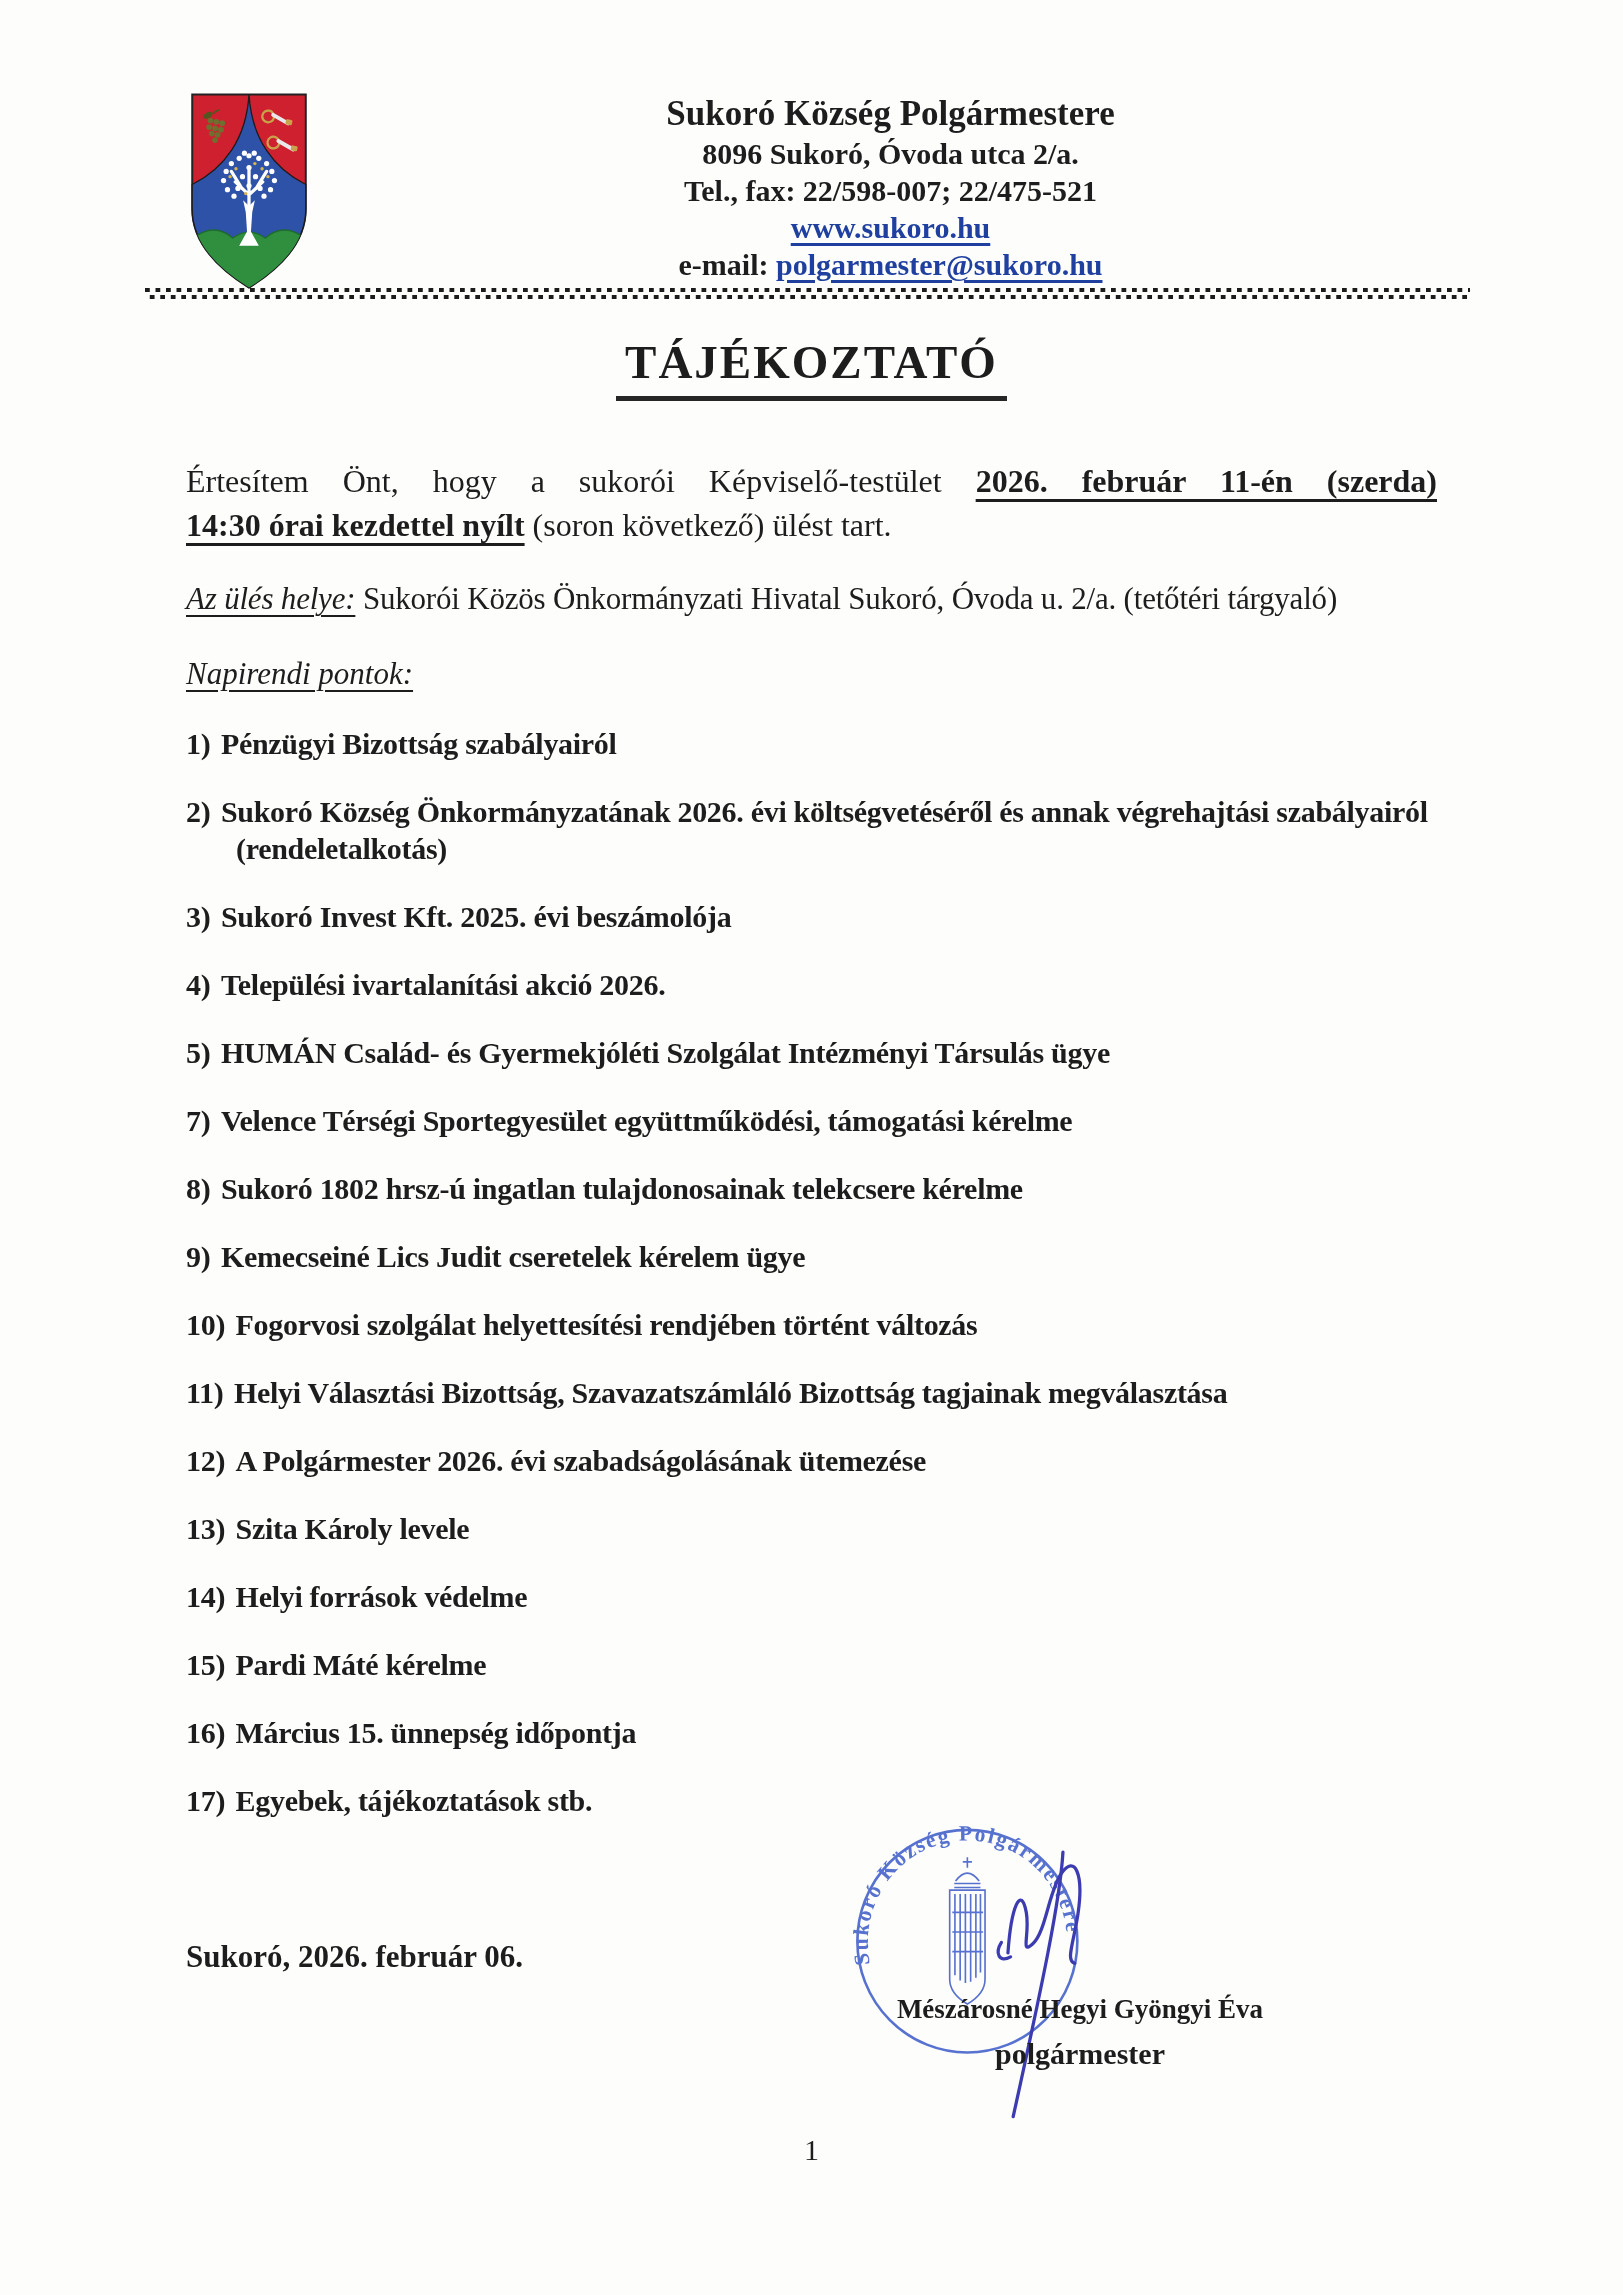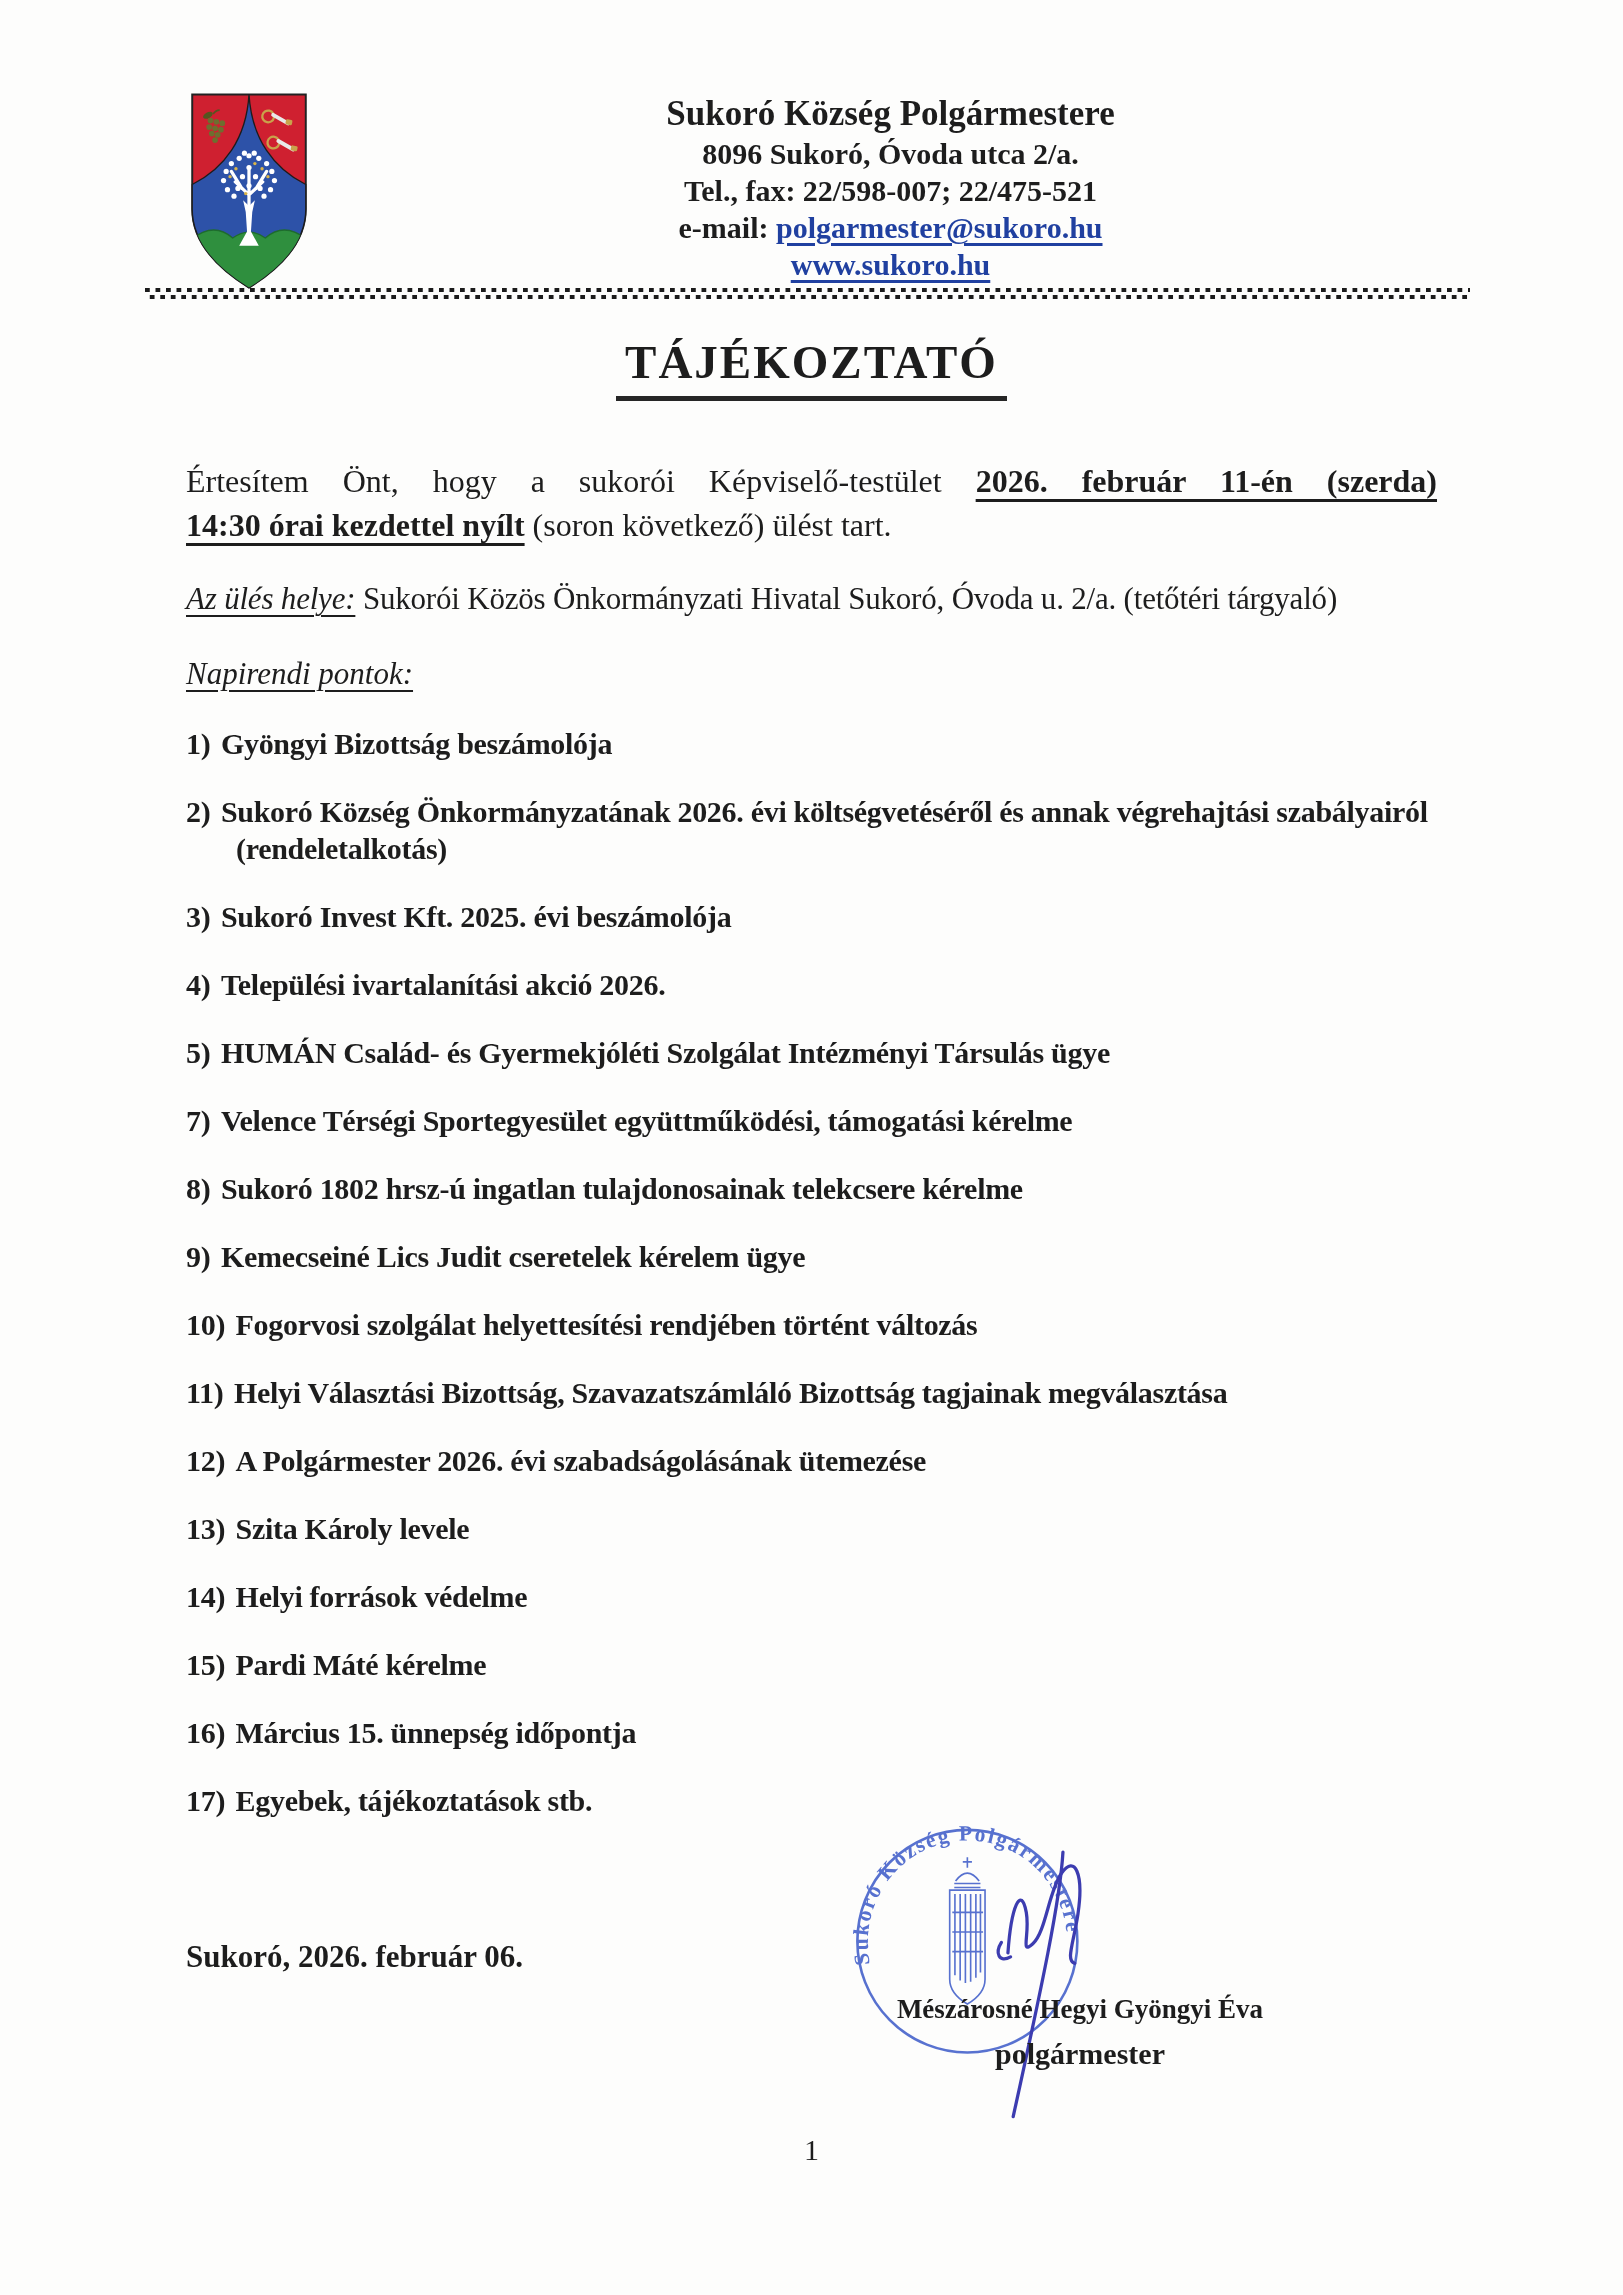--- a/index.html
+++ b/index.html
@@ -144,22 +144,22 @@
       <path d="M7,4 L32,12" stroke="#e9e9e9" stroke-width="6" stroke-linecap="round"></path>
       <rect x="28" y="6" width="10" height="8" rx="2" fill="#c9a24b"></rect>
     </g>
   </g>
 </svg>
 
 <div class="abs header-block">
   <div class="org-name">Sukoró Község Polgármestere</div>
   <div class="hline">8096 Sukoró, Óvoda utca 2/a.</div>
   <div class="hline">Tel., fax: 22/598-007; 22/475-521</div>
+  <div class="hline"><span class="hlink">www.sukoro.hu</span></div>
   <div class="hline"><span>e-mail:</span> <span class="hlink">polgarmester@sukoro.hu</span></div>
-  <div class="hline"><span class="hlink">www.sukoro.hu</span></div>
 </div>
 
 <div class="abs separator"></div>
 
 <div class="abs title-wrap">
   <span class="doc-title">TÁJÉKOZTATÓ</span>
 </div>
 
 <div class="abs intro">
   <div class="justify-full"><span>Értesítem Önt, hogy a sukorói Képviselő-testület</span> <span class="b ul">2026. február 11-én (szerda)</span></div>
@@ -169,21 +169,21 @@
 <div class="abs meeting">
   <span class="it ul-thin">Az ülés helye:</span>
   <span>Sukorói Közös Önkormányzati Hivatal Sukoró, Óvoda u. 2/a. (tetőtéri tárgyaló)</span>
 </div>
 
 <div class="abs napirendi">
   <span class="it ul-thin">Napirendi pontok:</span>
 </div>
 
 <div class="abs agenda">
-  <div class="agenda-item"><span class="num">1)</span><span>Gyöngyi Bizottság beszámolója</span></div>
+  <div class="agenda-item"><span class="num">1)</span><span>Pénzügyi Bizottság szabályairól</span></div>
   <div class="agenda-item wrap"><span class="num">2)</span><span>Sukoró Község Önkormányzatának 2026. évi költségvetéséről és annak végrehajtási szabályairól (rendeletalkotás)</span></div>
   <div class="agenda-item"><span class="num">3)</span><span>Sukoró Invest Kft. 2025. évi beszámolója</span></div>
   <div class="agenda-item"><span class="num">4)</span><span>Települési ivartalanítási akció 2026.</span></div>
   <div class="agenda-item"><span class="num">5)</span><span>HUMÁN Család- és Gyermekjóléti Szolgálat Intézményi Társulás ügye</span></div>
   <div class="agenda-item"><span class="num">7)</span><span>Velence Térségi Sportegyesület együttműködési, támogatási kérelme</span></div>
   <div class="agenda-item"><span class="num">8)</span><span>Sukoró 1802 hrsz-ú ingatlan tulajdonosainak telekcsere kérelme</span></div>
   <div class="agenda-item"><span class="num">9)</span><span>Kemecseiné Lics Judit cseretelek kérelem ügye</span></div>
   <div class="agenda-item"><span class="num">10)</span><span>Fogorvosi szolgálat helyettesítési rendjében történt változás</span></div>
   <div class="agenda-item"><span class="num">11)</span><span>Helyi Választási Bizottság, Szavazatszámláló Bizottság tagjainak megválasztása</span></div>
   <div class="agenda-item"><span class="num">12)</span><span>A Polgármester 2026. évi szabadságolásának ütemezése</span></div>

